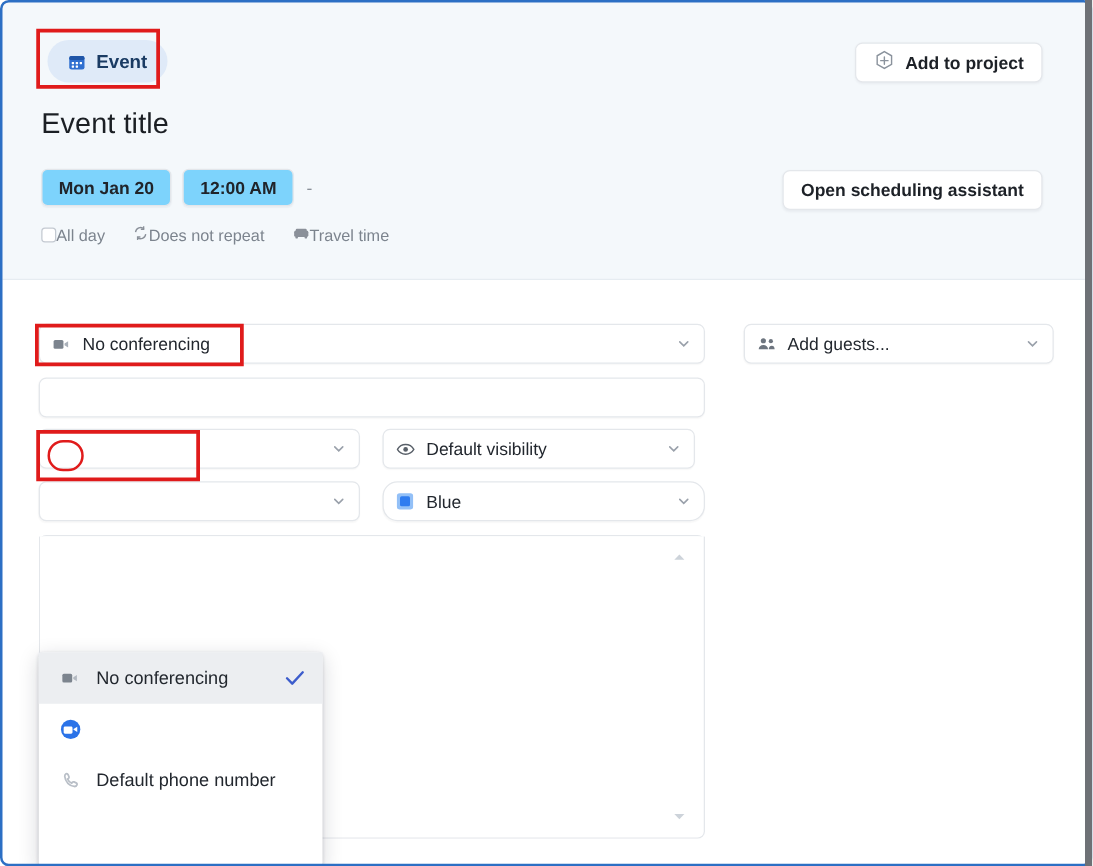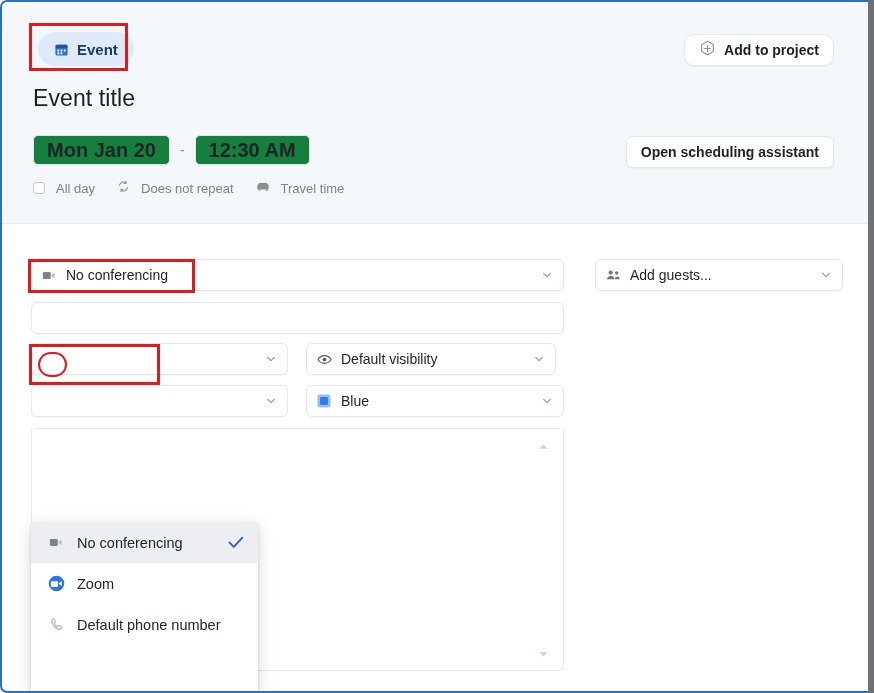--- a/index.html
+++ b/index.html
@@ -41,48 +41,48 @@
     font-size: 15px; font-weight: bold; color: #1a3b63;
   }
   .chip .ico { display: flex; align-items: center; }
   .event-title {
     position: absolute; left: 31px; top: 83px;
     font-size: 23px; color: #1b1f24; letter-spacing: .1px; text-align: right;
   }
   .pill {
     display: inline-flex; align-items: center; justify-content: center;
     height: 30px; padding: 0 13px;
-    background: #15803d; border: 1px solid #e3e6ea; border-radius: 5px;
-    font-size: 20px; font-weight: bold; color: #20242a;
+    background: #7dd3fc; border: 1px solid #e3e6ea; border-radius: 5px;
+    font-size: 14px; font-weight: bold; color: #20242a;
     box-shadow: 0 1px 1px rgba(16,24,40,.04);
   }
   .datetime-row {
     position: absolute; left: 31px; top: 133px;
     display: flex; align-items: center; gap: 9px;
   }
   .dash { color: #8a9099; font-size: 14px; padding: 0 1px; }
   .meta-row {
     position: absolute; left: 31px; top: 178px;
     display: flex; align-items: center; gap: 22px;
     font-size: 13px; color: #7c848e;
   }
-  .meta-item { display: flex; align-items: center; gap: 11px; }
+  .meta-item { display: flex; align-items: center; gap: 0; }
   .allday-box {
     width: 12px; height: 12px; border: 1px solid #c3c9d1;
     border-radius: 3px; background: #fff; display: inline-block;
   }
   .btn-ghost {
     position: absolute;
     display: inline-flex; align-items: center; gap: 8px;
     height: 32px; padding: 0 14px;
     background: #ffffff; border: 1px solid #e4e7eb; border-radius: 6px;
     font-size: 14px; font-weight: bold; color: #1d2127;
     box-shadow: 0 1px 2px rgba(16,24,40,.05);
   }
-  #add-to-project { right: 34px; top: 32px; border-radius: 10px; }
+  #add-to-project { right: 34px; top: 32px; }
   #sched-assistant { right: 34px; top: 134px; font-weight: bold; }
   
   .body { position: absolute; left: 2px; top: 224px; width: 866px; height: 467px; background:#fff; }
   .field {
     position: absolute;
     display: flex; align-items: center;
     height: 32px;
     background: #ffffff; border: 1px solid #e4e7eb; border-radius: 6px;
     font-size: 14px; color: #22272e;
     padding: 0 10px;
@@ -147,22 +147,22 @@
           <rect x="7" y="11" width="2" height="2" rx=".4" fill="#fff"></rect>
         </svg>
       </span>
       <span>Event</span>
     </div>
 
     <div class="event-title">Event title</div>
 
     <div class="datetime-row">
       <span class="pill">Mon Jan 20</span>
+      <span class="pill">12:00 AM</span>
       <span class="dash">-</span>
-      <span class="pill">12:30 AM</span>
     </div>
 
     <div class="meta-row">
       <span class="meta-item">
         <span class="allday-box"></span>
         <span>All day</span>
       </span>
       <span class="meta-item">
         <span>
           <svg width="13" height="13" viewBox="0 0 16 16" fill="none" stroke="#8a9099" stroke-width="1.3">
@@ -265,21 +265,21 @@
         </svg>
       </span>
       <span class="f-label">Default visibility</span>
       <span class="f-chev">
         <svg width="12" height="12" viewBox="0 0 12 12" fill="none" stroke="#9aa1ab" stroke-width="1.3" stroke-linecap="round">
             <path d="M2.8 4.5L6 7.6l3.2-3.1"></path>
           </svg>
       </span>
     </div>
 
-    <div class="field" style="left:304px; top:161px; width:258px;">
+    <div class="field" style="left:304px; top:161px; width:258px;border-radius:12px;">
       <span class="f-ico">
         <svg width="14" height="14" viewBox="0 0 14 14">
           <rect x="0.5" y="0.5" width="13" height="13" rx="2.2" fill="#93c0f7"></rect>
           <rect x="3" y="3" width="8" height="8" rx="1.3" fill="#2f7cf0"></rect>
         </svg>
       </span>
       <span class="f-label">Blue</span>
       <span class="f-chev">
         <svg width="12" height="12" viewBox="0 0 12 12" fill="none" stroke="#9aa1ab" stroke-width="1.3" stroke-linecap="round">
             <path d="M2.8 4.5L6 7.6l3.2-3.1"></path>
@@ -346,21 +346,20 @@
       </div>
 
       <div class="menu-item">
         <span class="m-ico">
           <svg width="17" height="17" viewBox="0 0 18 18">
             <circle cx="9" cy="9" r="8.2" fill="#2b73e8"></circle>
             <path d="M4.3 6.6h5.1c.7 0 1.2.5 1.2 1.2v3.6c0 .7-.5 1.2-1.2 1.2H4.3c-.7 0-1.2-.5-1.2-1.2V7.8c0-.7.5-1.2 1.2-1.2z" fill="#fff"></path>
             <path d="M11.5 8.6l3.1-1.9v4.6l-3.1-1.9z" fill="#fff"></path>
           </svg>
         </span>
-        <span class="m-label">Zoom</span>
         <span class="m-check"></span>
       </div>
 
 
       <div class="menu-item">
         <span class="m-ico">
           <svg width="15" height="15" viewBox="0 0 16 16" fill="none" stroke="#b9bfc7" stroke-width="1.5" stroke-linecap="round">
             <path d="M4.1 2.2c.7-.3 1.4 0 1.7.7l.8 1.8c.2.6 0 1.2-.5 1.5l-.7.5c.7 1.6 1.9 2.8 3.5 3.5l.5-.7c.4-.5 1-.6 1.5-.4l1.8.8c.7.3 1 1 .7 1.7-.4.9-1.3 1.5-2.3 1.4C7 12.6 3.4 9 3 4.5c-.1-1 .4-1.9 1.1-2.3z"></path>
           </svg>
         </span>

